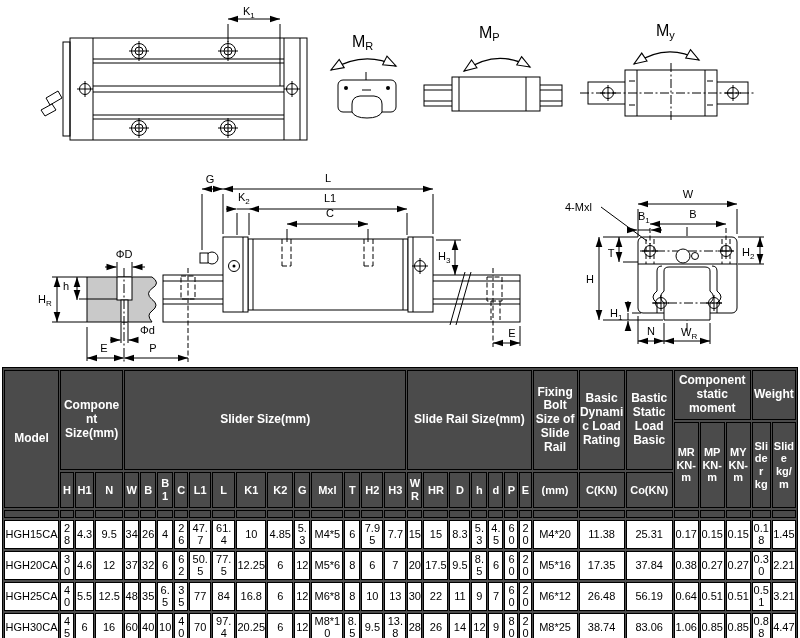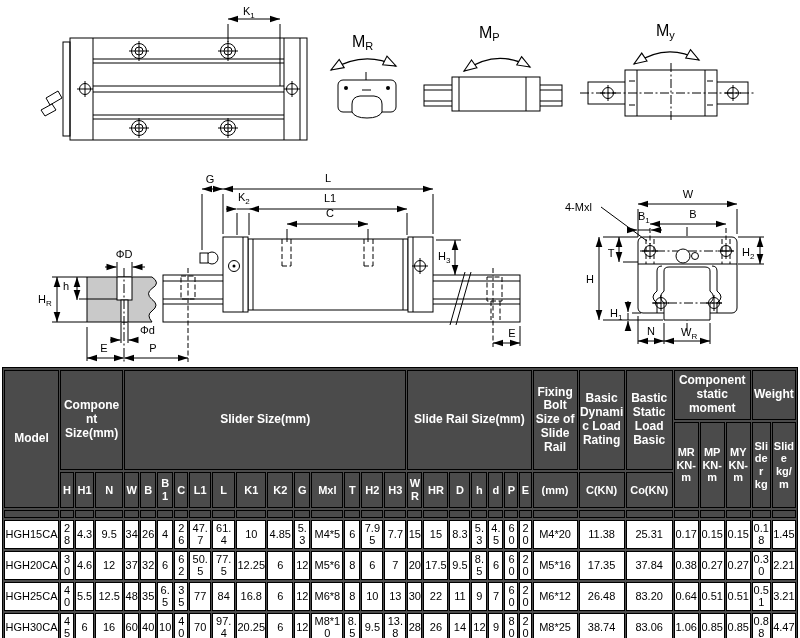--- a/index.html
+++ b/index.html
@@ -457,21 +457,21 @@
           <td>13</td>
           <td>30</td>
           <td>22</td>
           <td>11</td>
           <td>9</td>
           <td>7</td>
           <td>60</td>
           <td>20</td>
           <td>M6*12</td>
           <td>26.48</td>
-          <td>83.20</td>
+          <td>56.19</td>
           <td>0.64</td>
           <td>0.51</td>
           <td>0.51</td>
           <td>0.51</td>
           <td>3.21</td>
         </tr>
         <tr>
           <td>HGH30CA</td>
           <td>45</td>
           <td>6</td>

